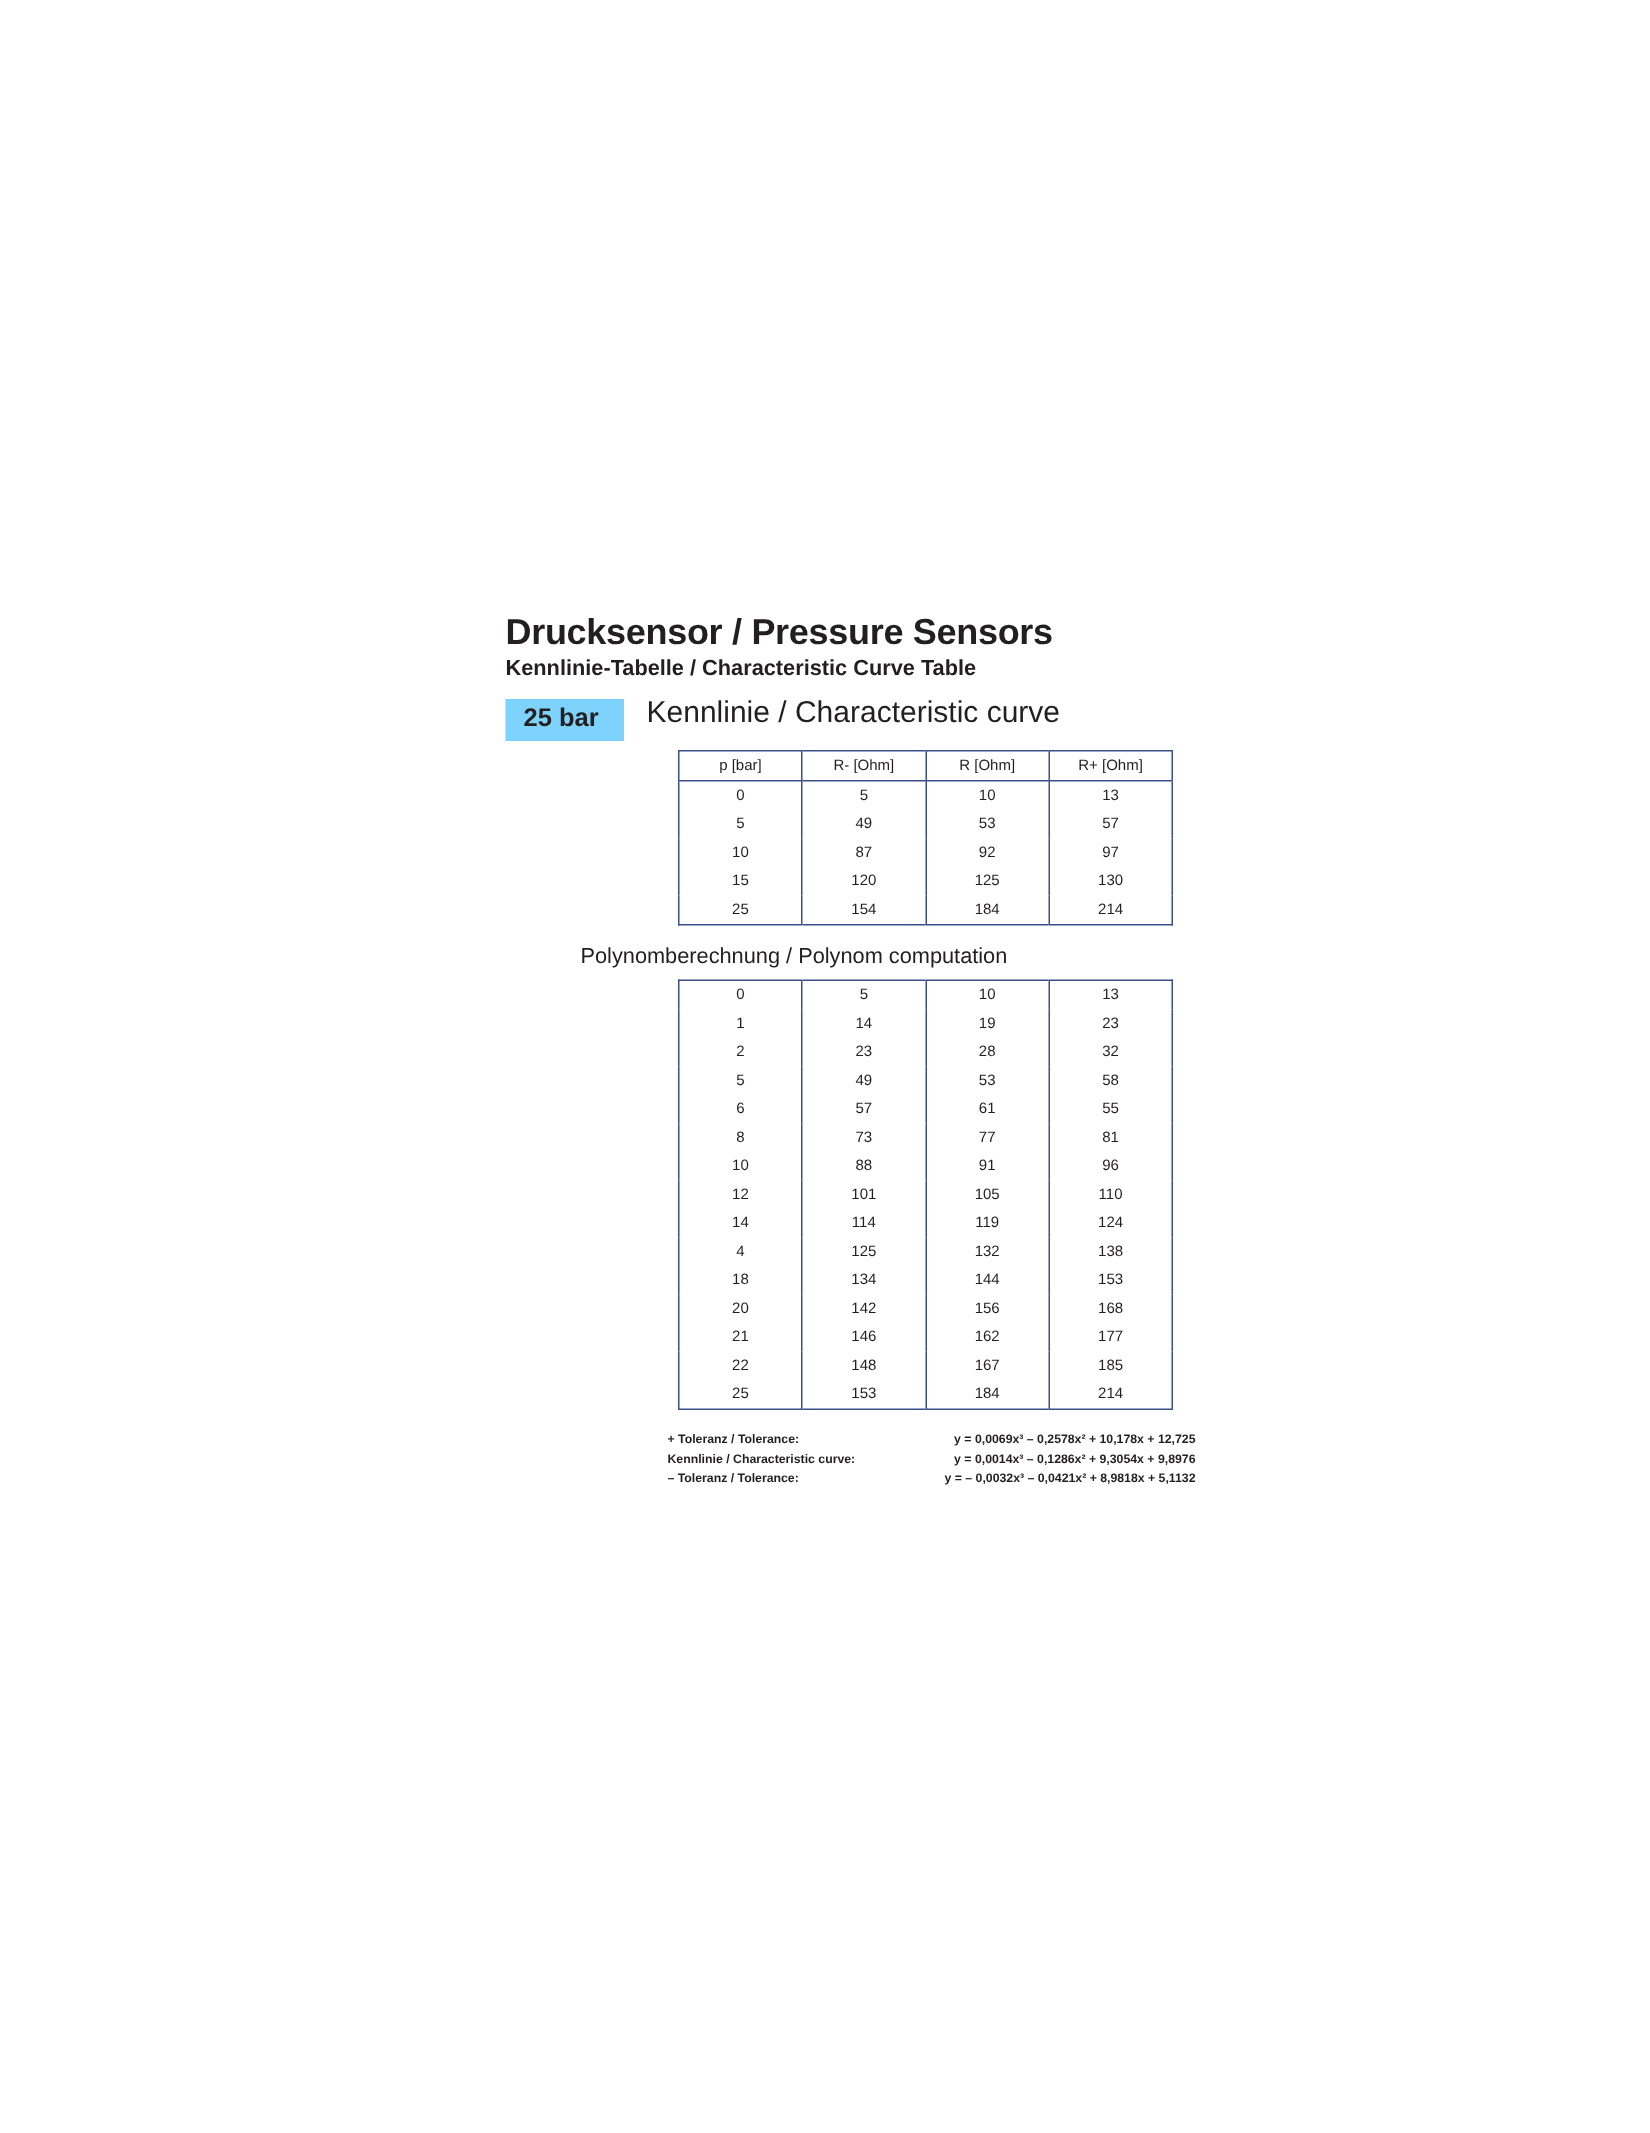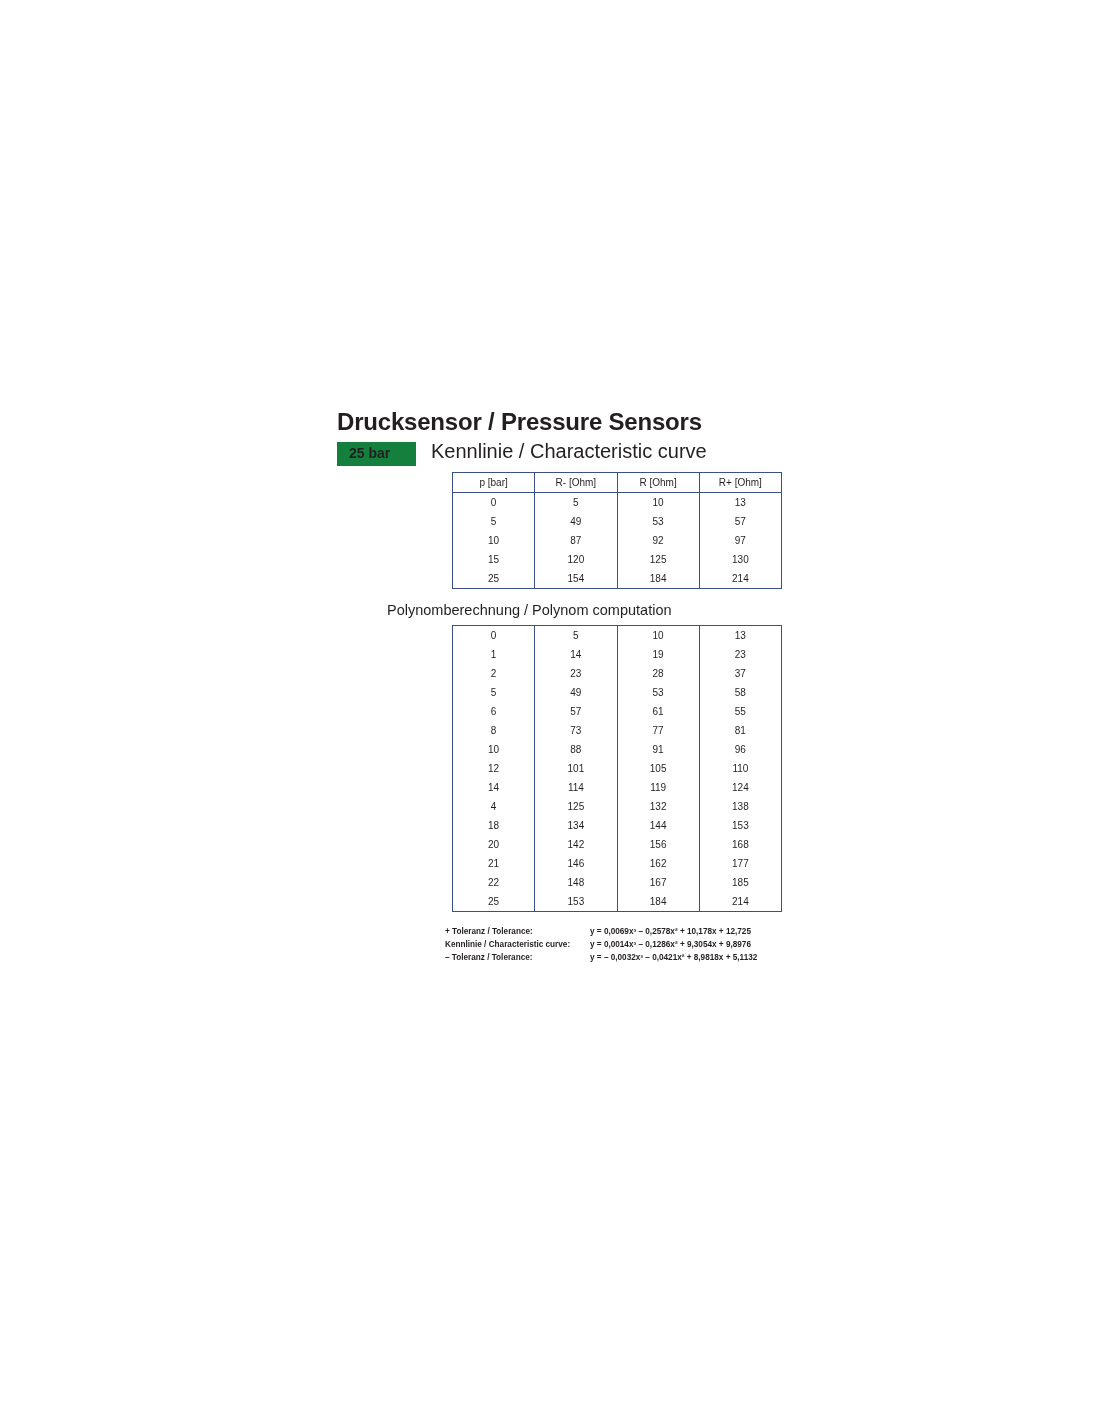--- a/index.html
+++ b/index.html
@@ -35,23 +35,23 @@
     color: #231f20;
     margin: 0 0 8px 0;
     line-height: 1.15;
   }
   .row-badge-head {
     display: flex;
     align-items: flex-start;
     gap: 15px;
   }
   .badge {
-    background: #15803d;
-    color: #231f20;
-    font-size: 14px;
+    background: #7dd3fc;
+    color: #231f20;
+    font-size: 17px;
     font-weight: bold;
     padding: 4px 6px 5px 12px;
     width: 79px;
     box-sizing: border-box;
     text-align: left;
     line-height: 1.1;
     margin-top: 4px;
   }
   .sect-head {
     font-size: 20px;
@@ -112,36 +112,38 @@
   .curve-wrap { margin-top: 6px; }
   .formulas {
     margin: 14px 0 0 108px;
     font-size: 8.2px;
     font-weight: bold;
     color: #231f20;
     line-height: 1.55;
   }
   .formula-row {
     display: flex;
+    justify-content: space-between;
   }
   .formula-label {
     width: 145px;
     flex: none;
     white-space: nowrap;
   }
   .formula-eq {
     white-space: nowrap;
   }
 </style>
 </head>
 <body>
 
 <div class="sheet">
 
   <h1 class="title">Drucksensor / Pressure Sensors</h1>
+  <h2 class="subtitle">Kennlinie-Tabelle / Characteristic Curve Table</h2>
 
   <div class="row-badge-head">
     <div class="badge">25 bar</div>
     <div class="sect-head">Kennlinie / Characteristic curve</div>
   </div>
 
   <div class="curve-wrap">
     <table class="curve-table">
       <colgroup>
           <col>
@@ -211,21 +213,21 @@
       <tr>
         <td>1</td>
         <td>14</td>
         <td>19</td>
         <td>23</td>
       </tr>
       <tr>
         <td>2</td>
         <td>23</td>
         <td>28</td>
-        <td>37</td>
+        <td>32</td>
       </tr>
       <tr>
         <td>5</td>
         <td>49</td>
         <td>53</td>
         <td>58</td>
       </tr>
       <tr>
         <td>6</td>
         <td>57</td>

